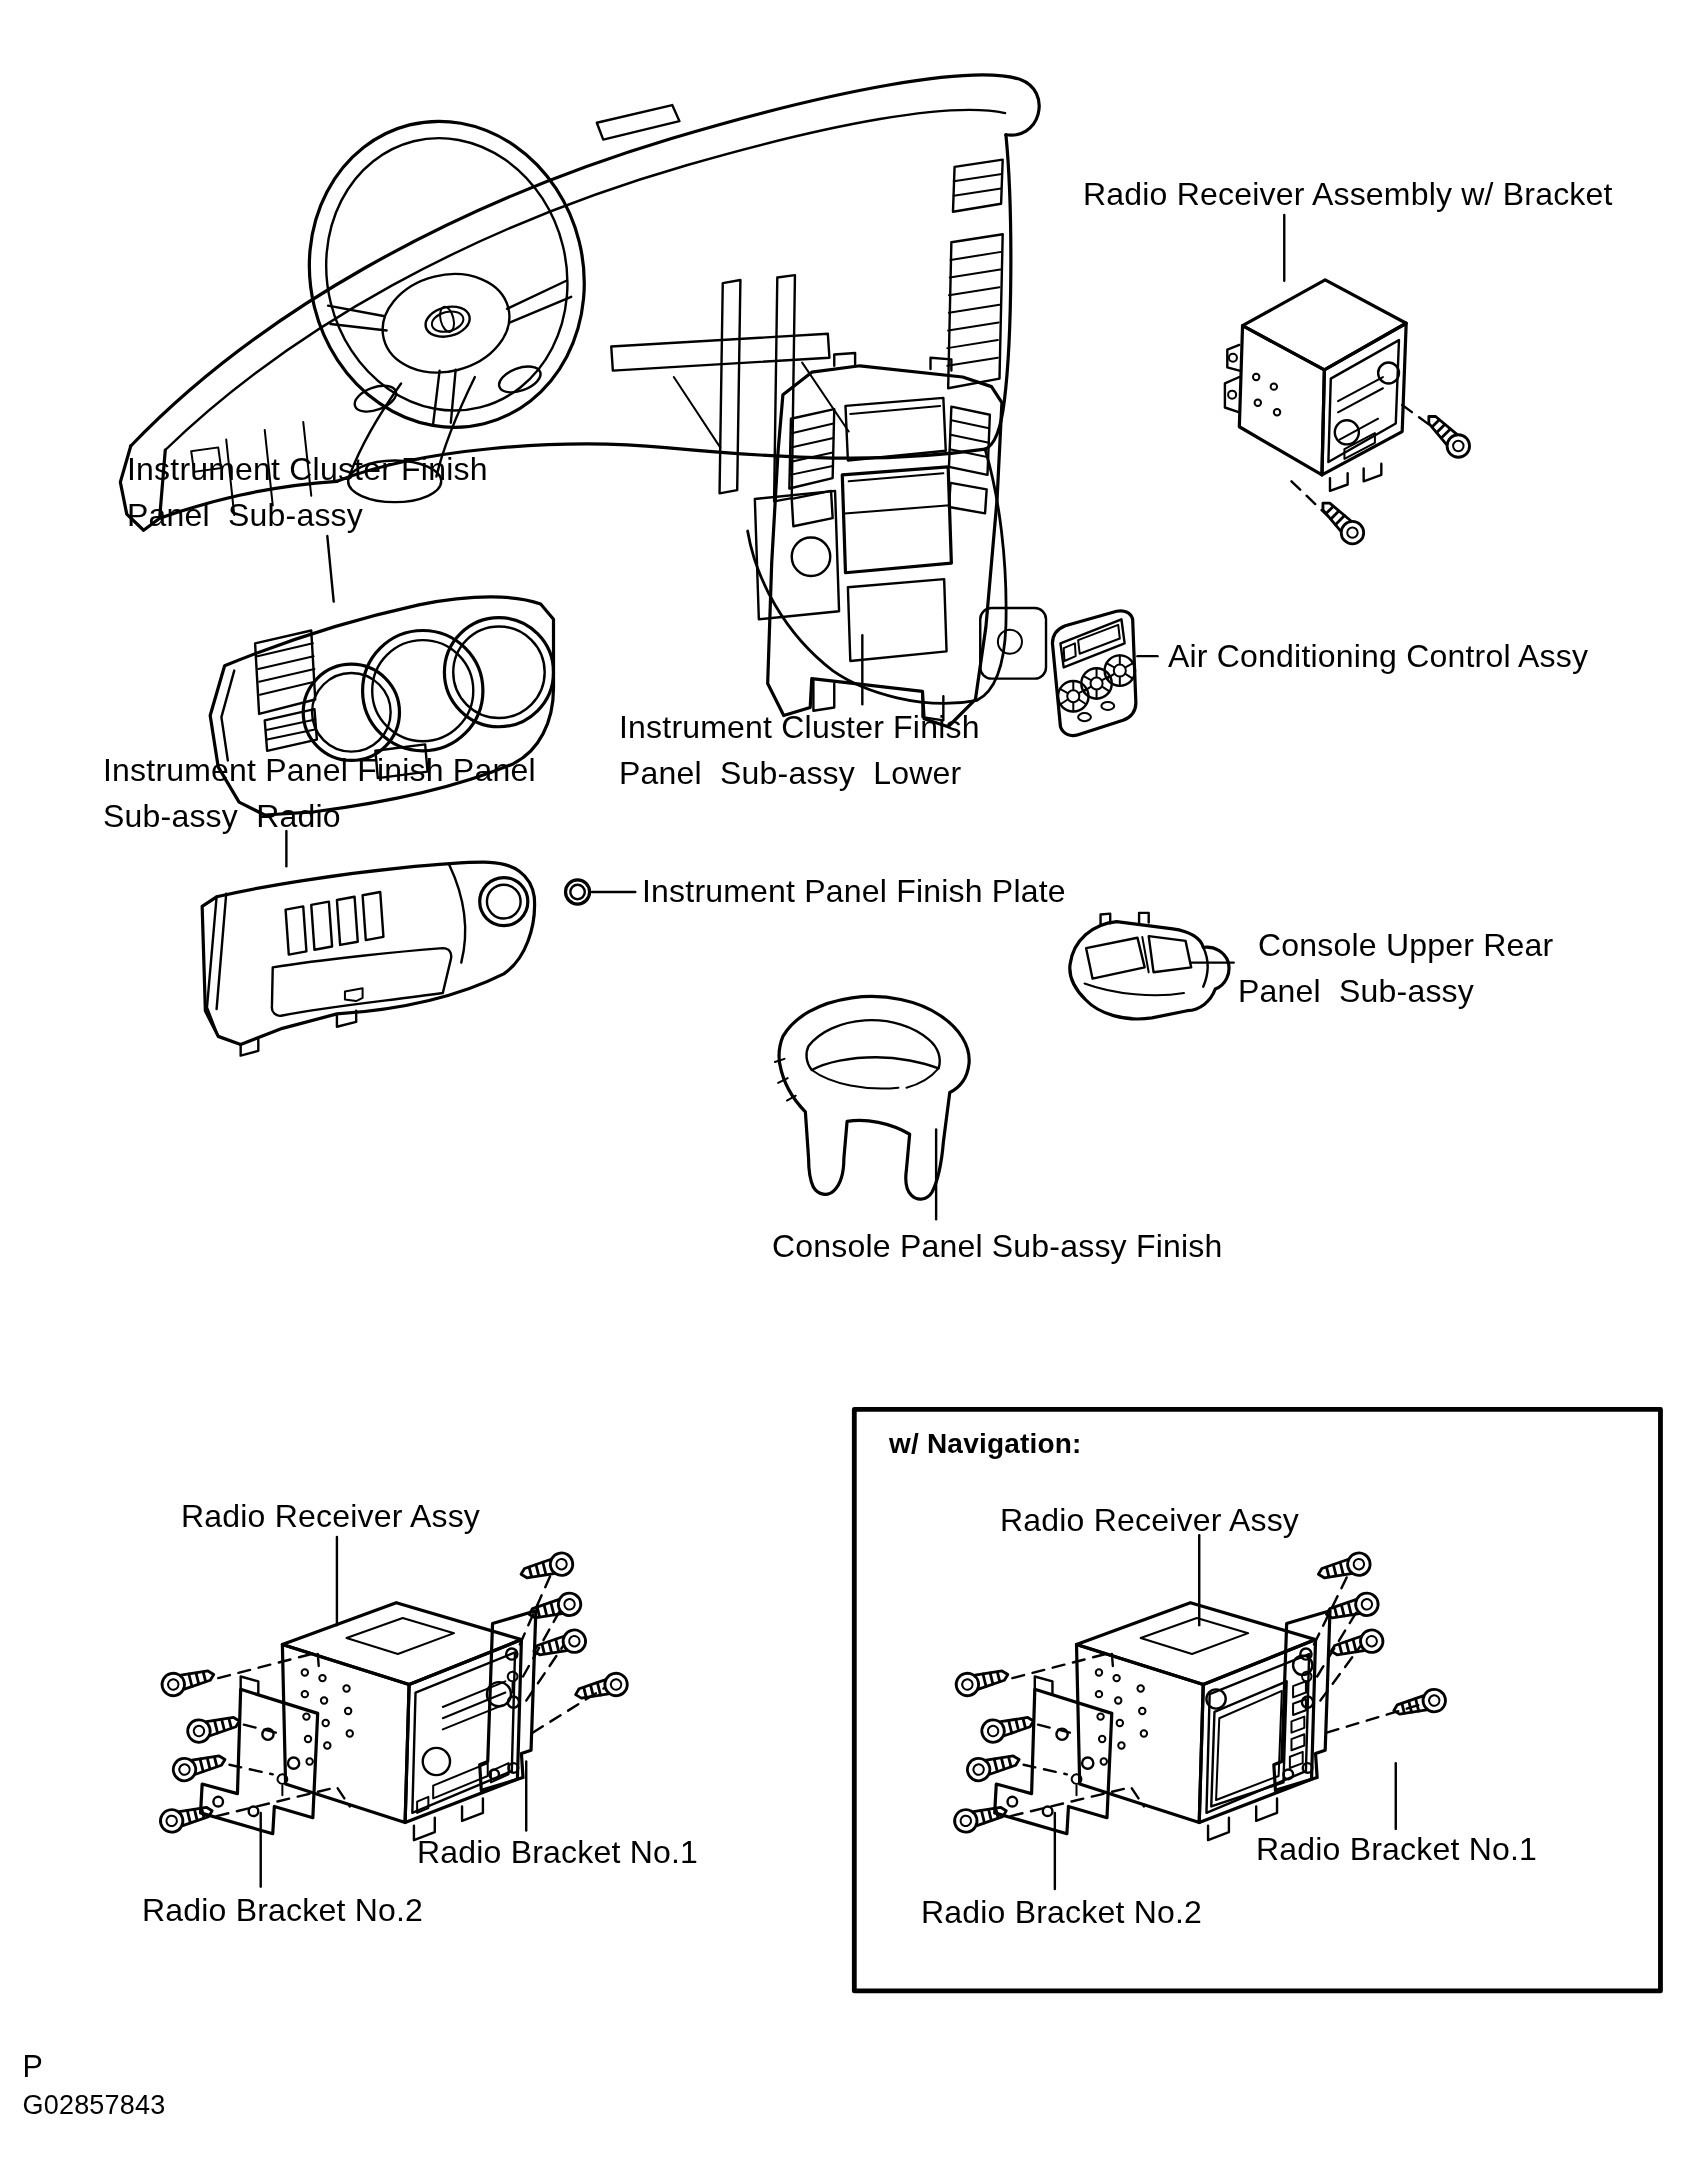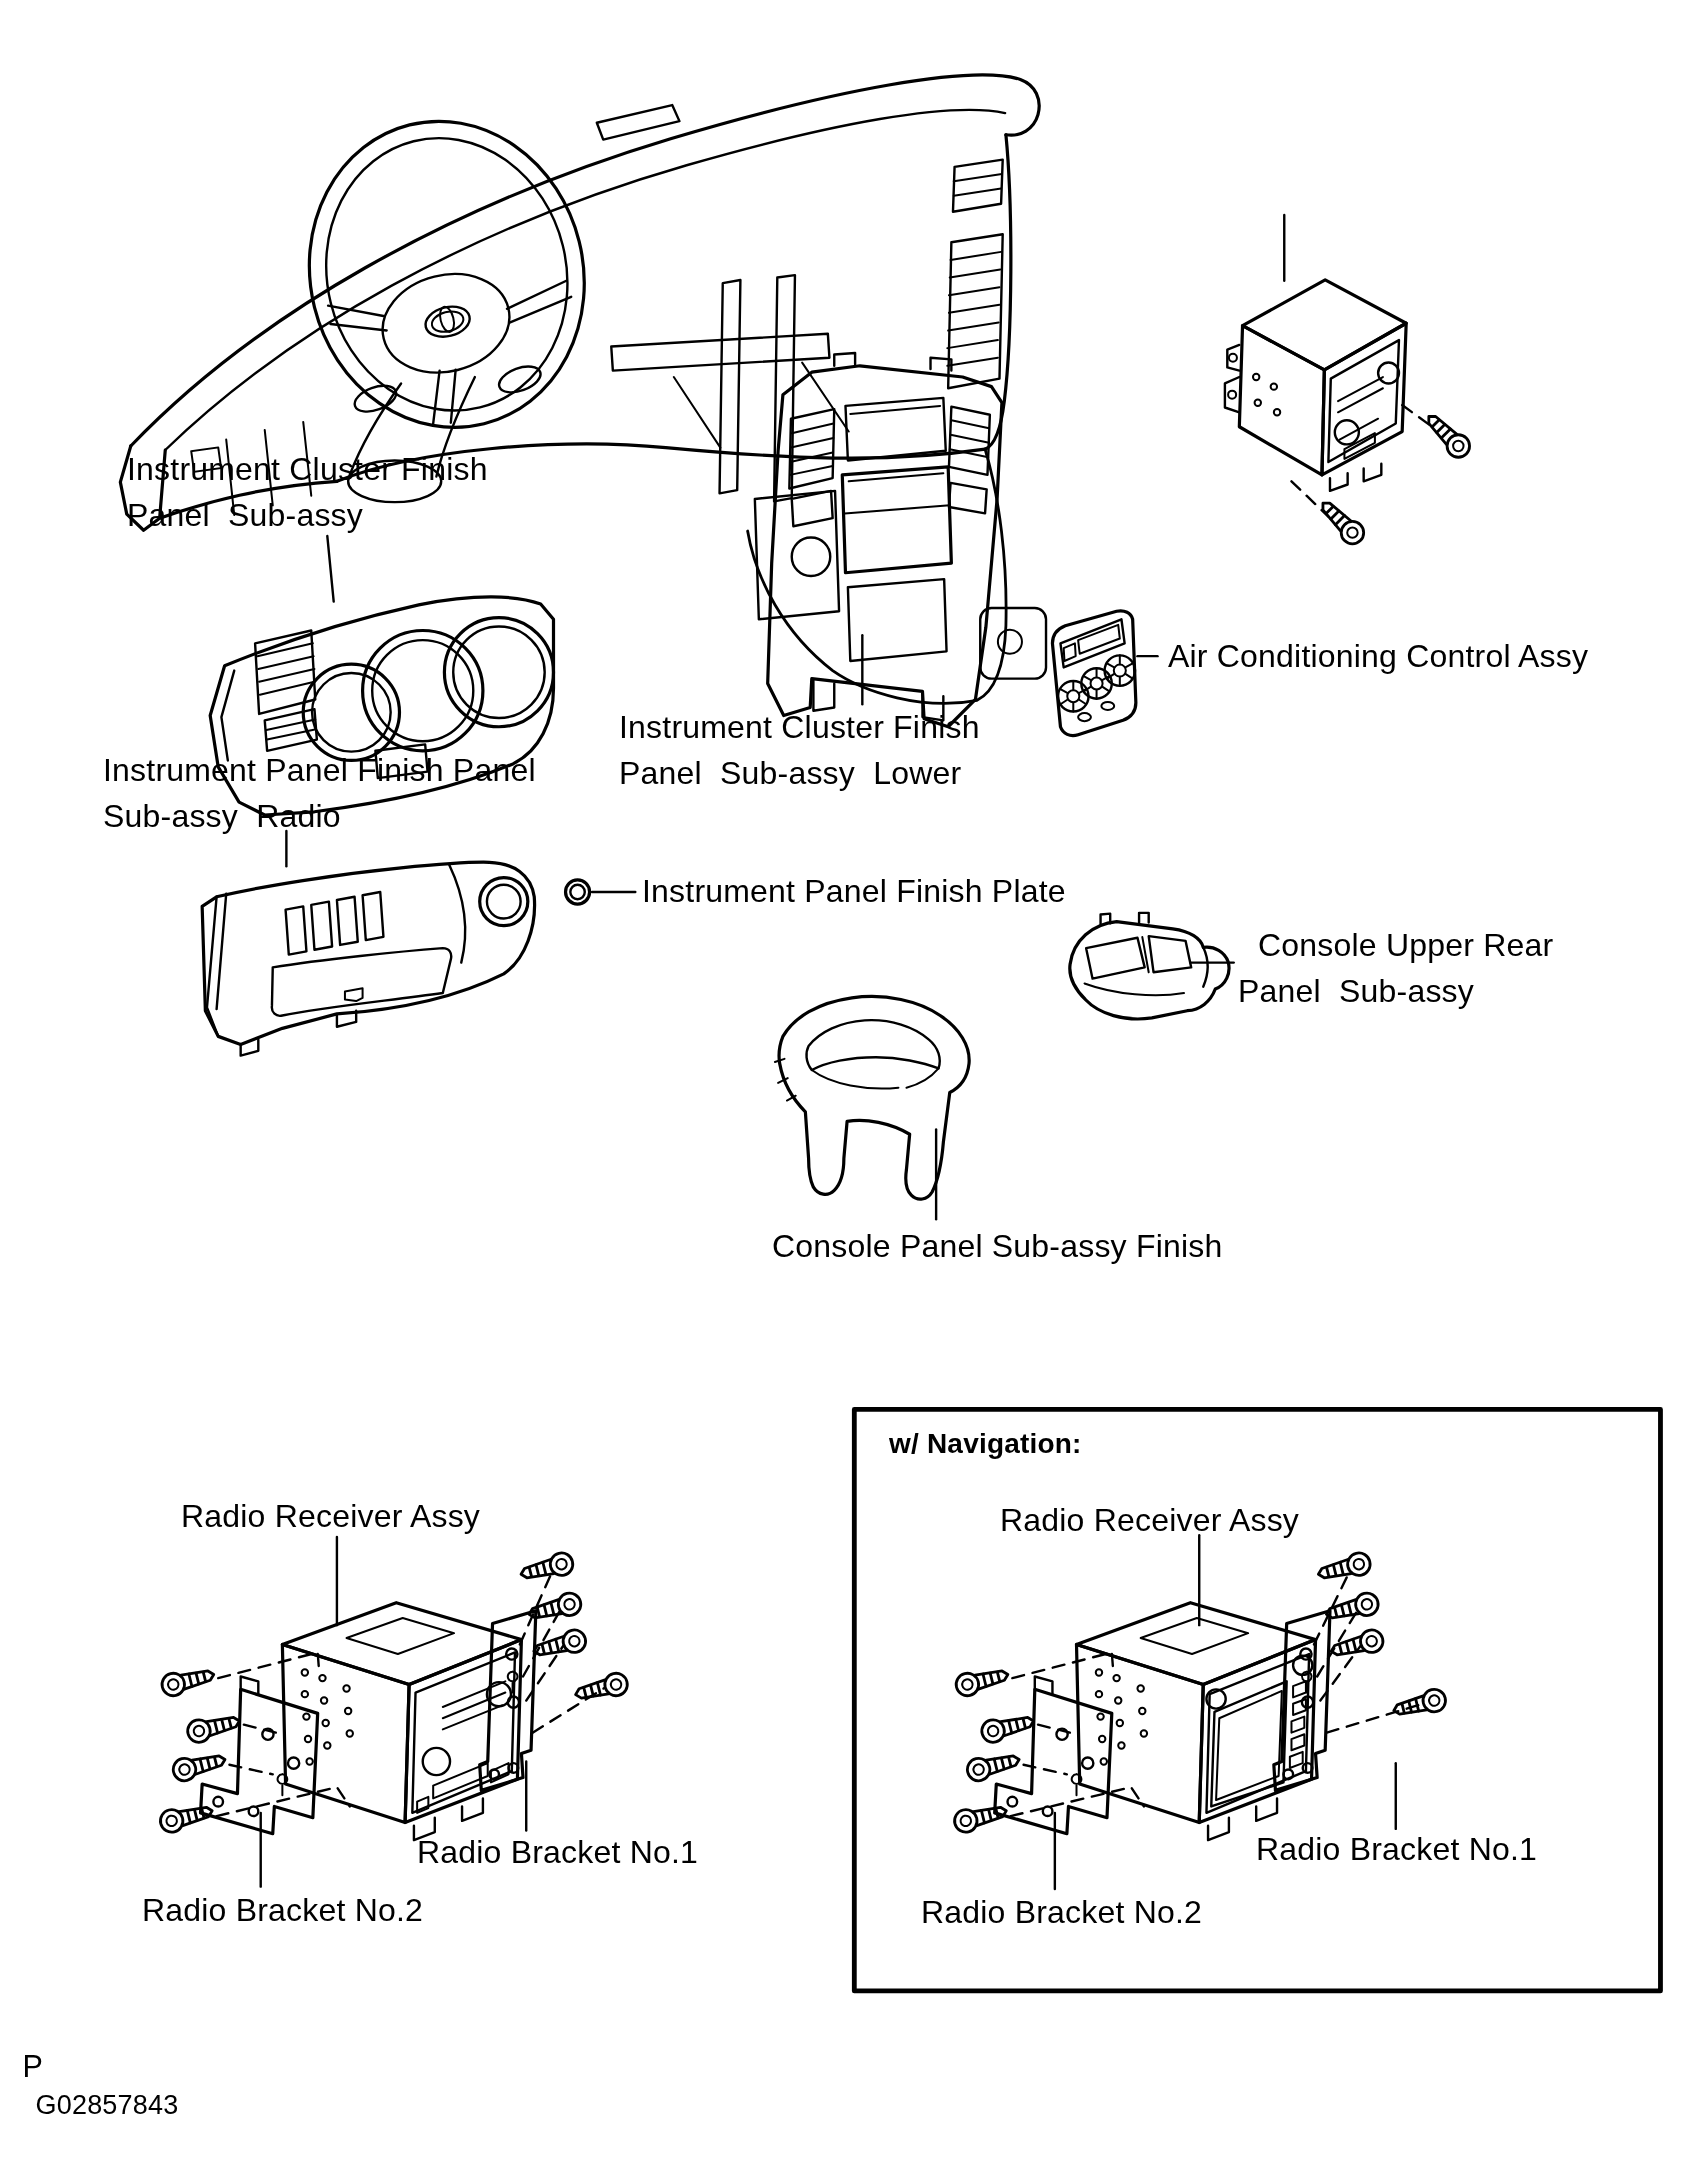--- a/index.html
+++ b/index.html
@@ -14,21 +14,21 @@
   .lbl{
     position:absolute;
     font-size:32px;
     line-height:1;
     color:#000;
     white-space:pre;
     letter-spacing:0.2px;
   }
   .lbl-bold{font-weight:700;font-size:28px;}
   .lbl-small{font-size:30.5px;}
-  .lbl-code{font-size:27px;margin-left:13px;}
+  .lbl-code{font-size:27px;}
 </style>
 </head>
 <body>
 
 <div class="page">
 
 <svg class="diagram" width="1703" height="2161" viewBox="0 0 2123 2694">
 <defs>
   <g id="screw" stroke="#000" fill="none" stroke-width="3.5" stroke-linecap="round" stroke-linejoin="round">
     <circle r="14"></circle>
@@ -346,20 +346,21 @@
       <path d="M1654,2160 L1774,2124" stroke-width="3" stroke-dasharray="15 11"></path>
 
       <line x1="1740" y1="2198" x2="1740" y2="2280" stroke-width="3"></line>
       <line x1="1315" y1="2260" x2="1315" y2="2355" stroke-width="3"></line>
     </g>
   </g>
 
 </g>
 </svg>
 
+<div class="lbl" style="left:1083px;top:178px">Radio Receiver Assembly w/ Bracket</div>
 
 <div class="lbl" style="left:127px;top:453px">Instrument Cluster Finish</div>
 <div class="lbl" style="left:127px;top:499px">Panel  Sub-assy</div>
 
 <div class="lbl" style="left:103px;top:754px">Instrument Panel Finish Panel</div>
 <div class="lbl" style="left:103px;top:800px">Sub-assy  Radio</div>
 
 <div class="lbl" style="left:619px;top:711px">Instrument Cluster Finish</div>
 <div class="lbl" style="left:619px;top:757px">Panel  Sub-assy  Lower</div>
 

